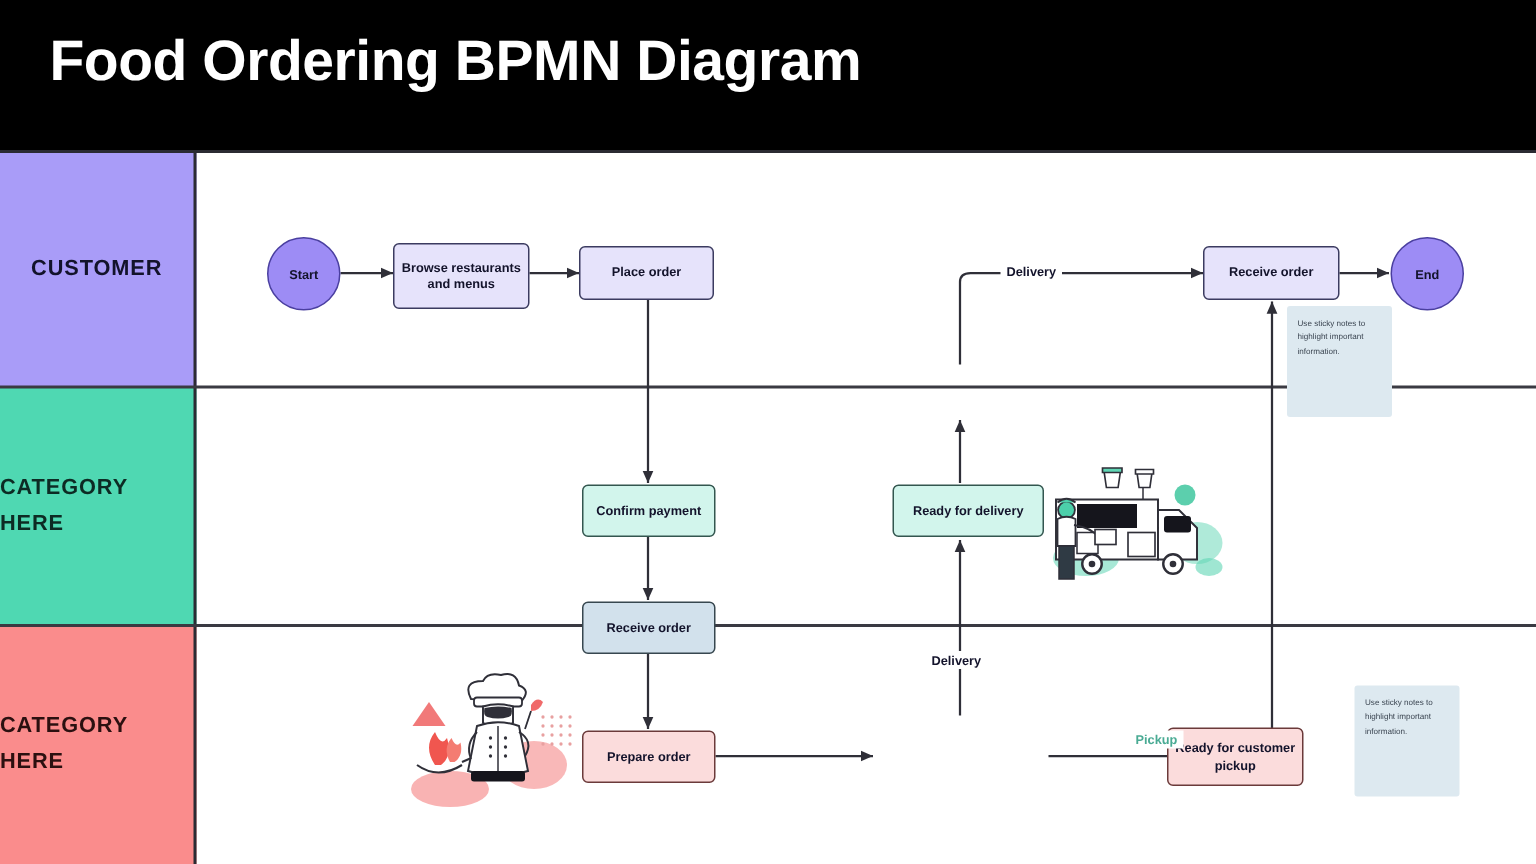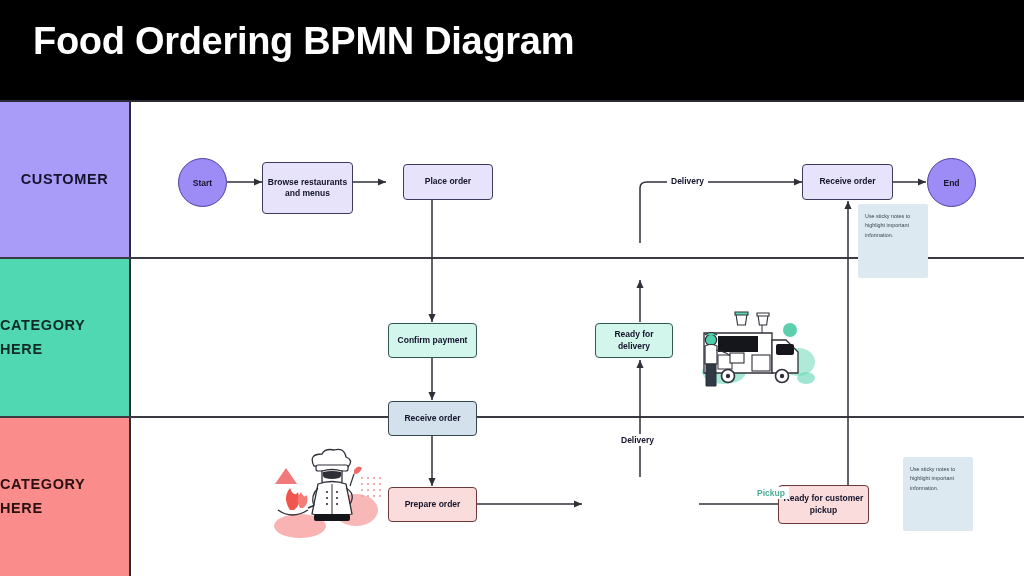--- a/index.html
+++ b/index.html
@@ -162,31 +162,31 @@
       <line x1="893" y1="182" x2="926" y2="182" marker-end="url(#arr)"></line>
 
       <line x1="699" y1="504" x2="802" y2="504" marker-end="url(#arr)"></line>
 
       <line x1="848" y1="486" x2="848" y2="201" marker-end="url(#arr)"></line>
     </g>
   </svg>
 
   <div class="ev" style="left:178px; top:158px; width:49px; height:49px;">Start</div>
 
-  <div class="node lavender" style="left:262px; top:162px; width:91px; height:52px;">Browse restaurants and menus</div>
-
-  <div class="node lavender" style="left:403px; top:164px; width:90px; height:36px;">Place order</div>
+  <div class="node lavender" style="left:262px; top:162px; width:91px; height:44px;">Browse restaurants and menus</div>
+
+  <div class="node lavender" style="left:386px; top:164px; width:90px; height:36px;">Place order</div>
 
   <div class="node lavender" style="left:802px; top:164px; width:91px; height:36px;">Receive order</div>
 
   <div class="ev" style="left:927px; top:158px; width:49px; height:49px;">End</div>
 
   <div class="node mint" style="left:388px; top:323px; width:89px; height:35px;">Confirm payment</div>
 
-  <div class="node mint" style="left:595px; top:323px; width:78px; height:35px;">Ready for delivery</div>
+  <div class="node mint" style="left:595px; top:323px; width:101px; height:35px;">Ready for delivery</div>
 
 
   <div class="node bluegray" style="left:388px; top:401px; width:89px; height:35px;">Receive order</div>
 
   <div class="node pink" style="left:388px; top:487px; width:89px; height:35px;">Prepare order</div>
 
 
   <div class="node pink" style="left:778px; top:485px; width:91px; height:39px;">Ready for customer pickup</div>
 
   <div class="edge-label" style="left:667px; top:175px;">Delivery</div>

